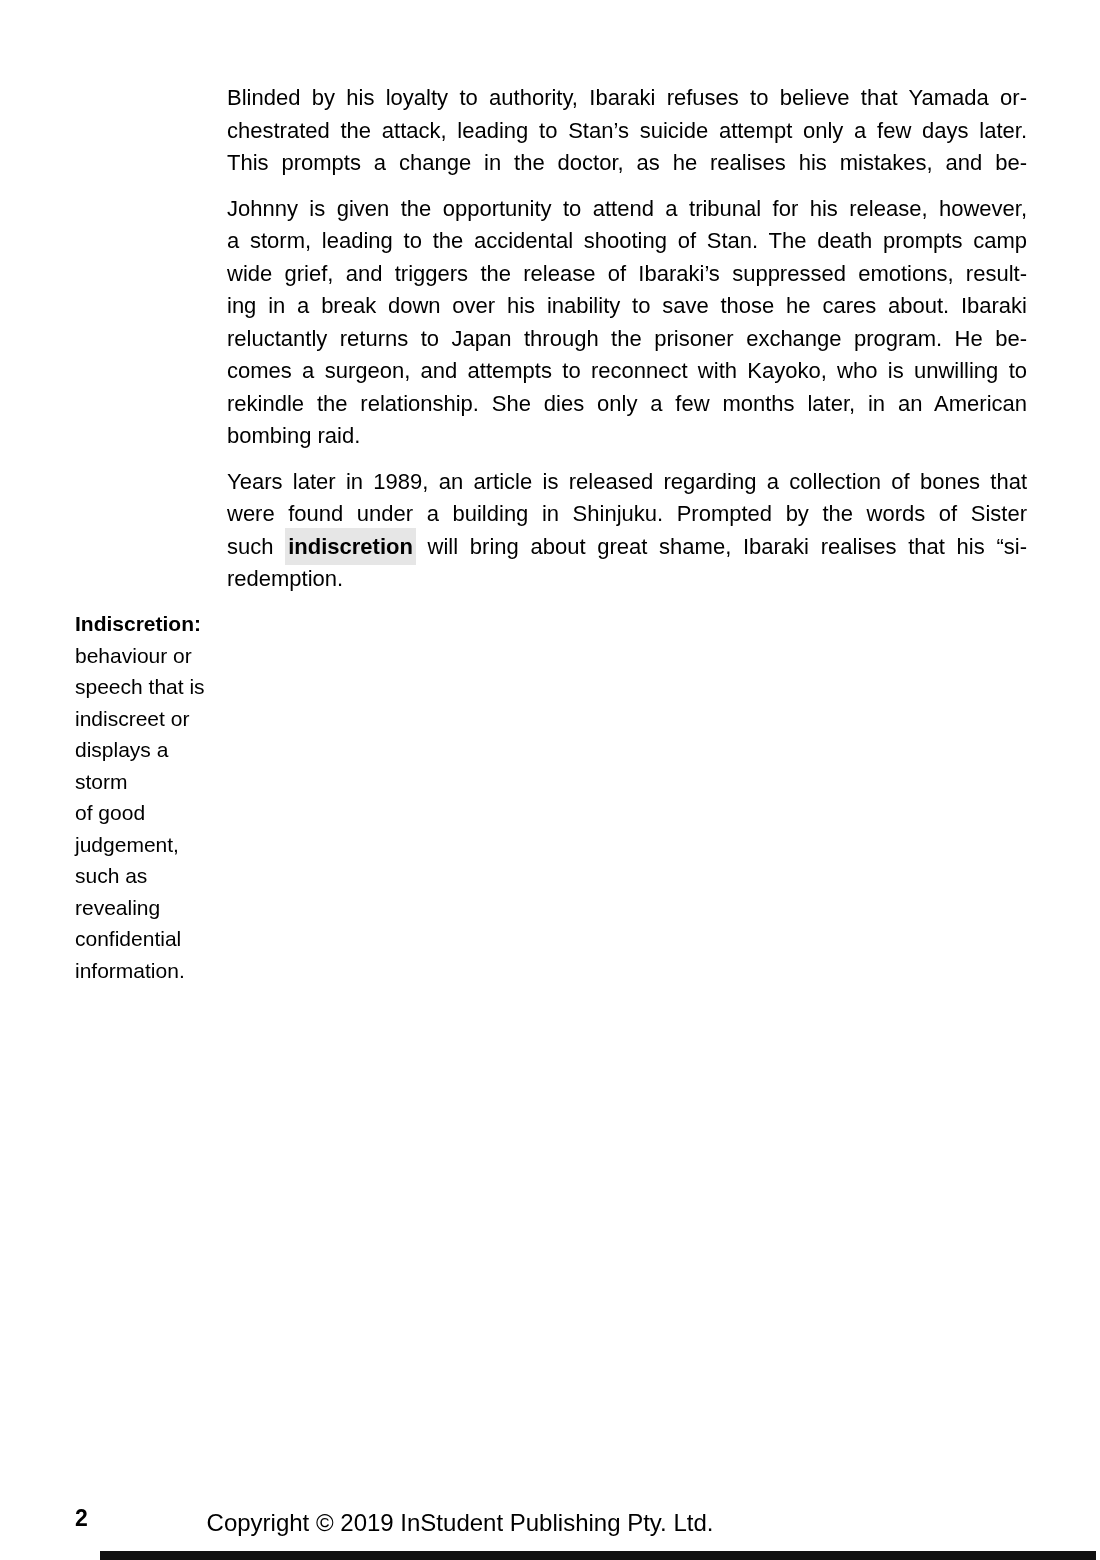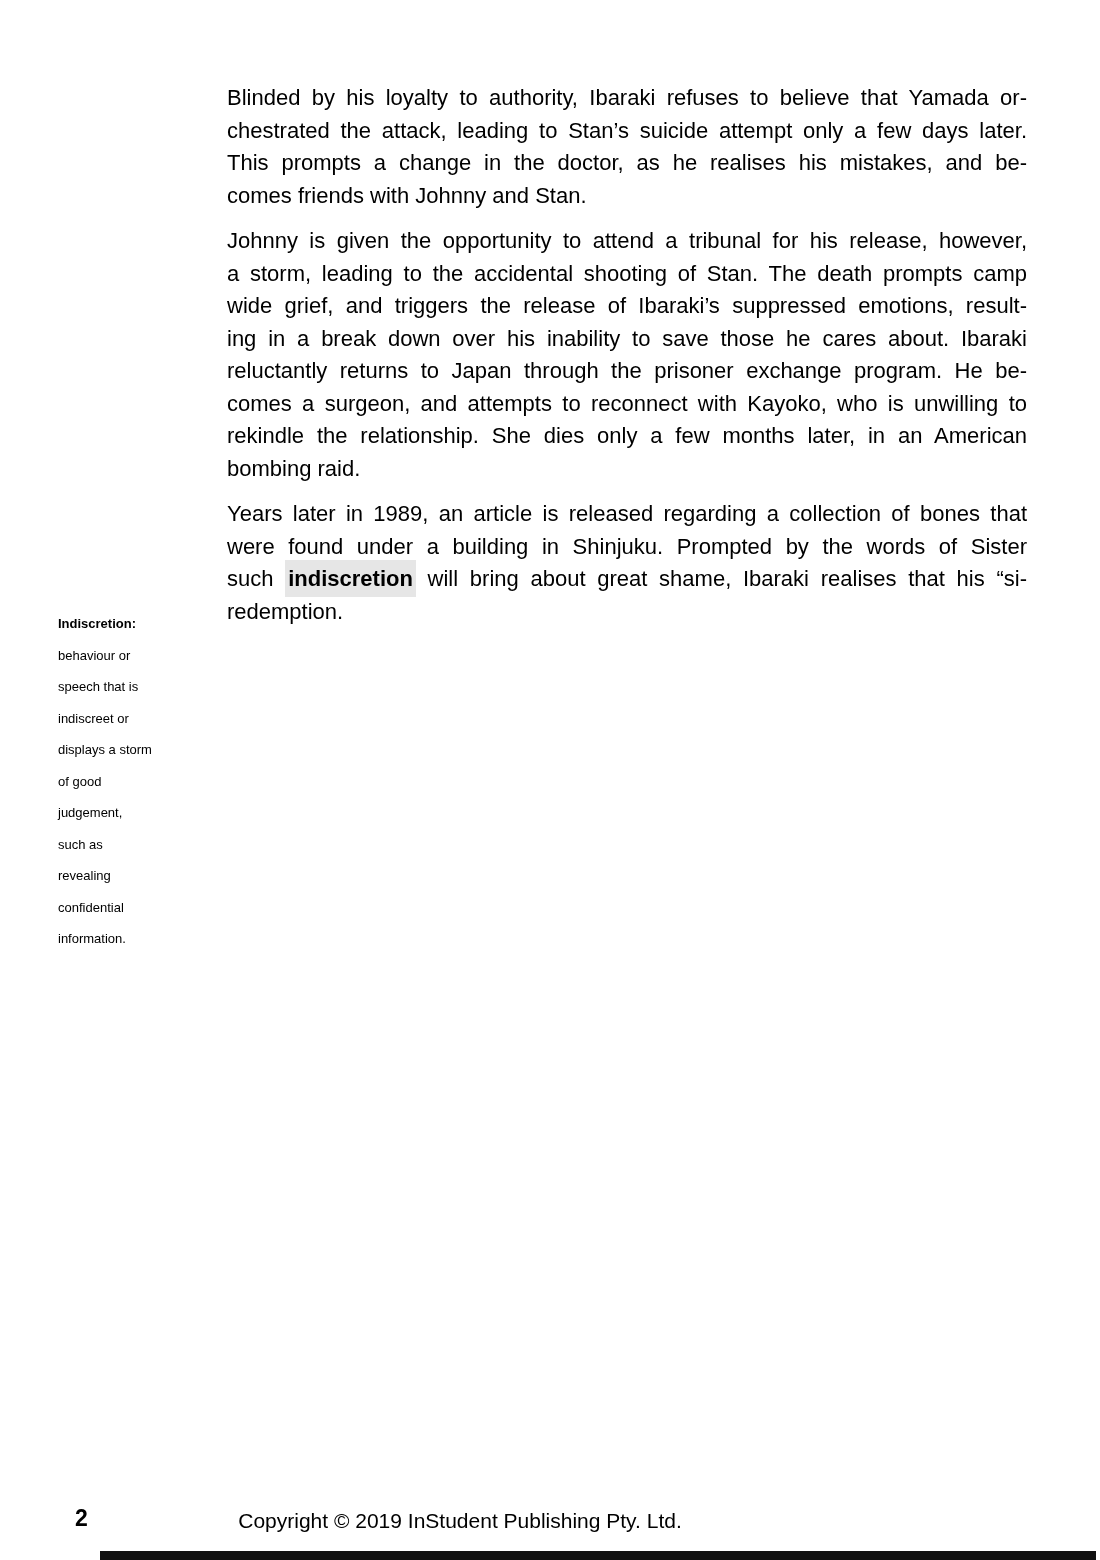--- a/index.html
+++ b/index.html
@@ -33,62 +33,61 @@
   .line.last {
     text-align-last: left;
   }
   .kw {
     font-weight: bold;
     background: var(--hl-color, #e6e6e6);
     padding: 6px 3px;
   }
   .margin-note {
     position: absolute;
-    left: 58px;
+    left: 75px;
     top: 608px;
     width: 150px;
-    font-size: 13px;
+    font-size: 21px;
     line-height: 31.5px;
   }
   .margin-note .term {
     font-weight: bold;
   }
   .page-number {
     position: absolute;
     left: 75px;
     top: 1505px;
     font-size: 23px;
     font-weight: bold;
   }
   .copyright {
     position: absolute;
     left: 0;
     top: 1509px;
     width: 920px;
     text-align: center;
-    font-size: 21px;
+    font-size: 24px;
   }
   .bottom-bar {
     position: absolute;
     left: 100px;
     right: 4px;
     bottom: 0;
     height: 9px;
     background: var(--bar-color, #111111);
   }
 </style>
 </head>
 <body>
 
 <div class="body-column">
     <div class="para">
       <div class="line">Blinded by his loyalty to authority, Ibaraki refuses to believe that Yamada or-</div>
       <div class="line">chestrated the attack, leading to Stan’s suicide attempt only a few days later.</div>
       <div class="line">This prompts a change in the doctor, as he realises his mistakes, and be-</div>
-      <div class="line last">comes friends with Johnny and Stan.</div>
     </div>
     <div class="para">
       <div class="line">Johnny is given the opportunity to attend a tribunal for his release, however,</div>
       <div class="line">a storm, leading to the accidental shooting of Stan. The death prompts camp</div>
       <div class="line">wide grief, and triggers the release of Ibaraki’s suppressed emotions, result-</div>
       <div class="line">ing in a break down over his inability to save those he cares about. Ibaraki</div>
       <div class="line">reluctantly returns to Japan through the prisoner exchange program. He be-</div>
       <div class="line">comes a surgeon, and attempts to reconnect with Kayoko, who is unwilling to</div>
       <div class="line">rekindle the relationship. She dies only a few months later, in an American</div>
       <div class="line last">bombing raid.</div>

